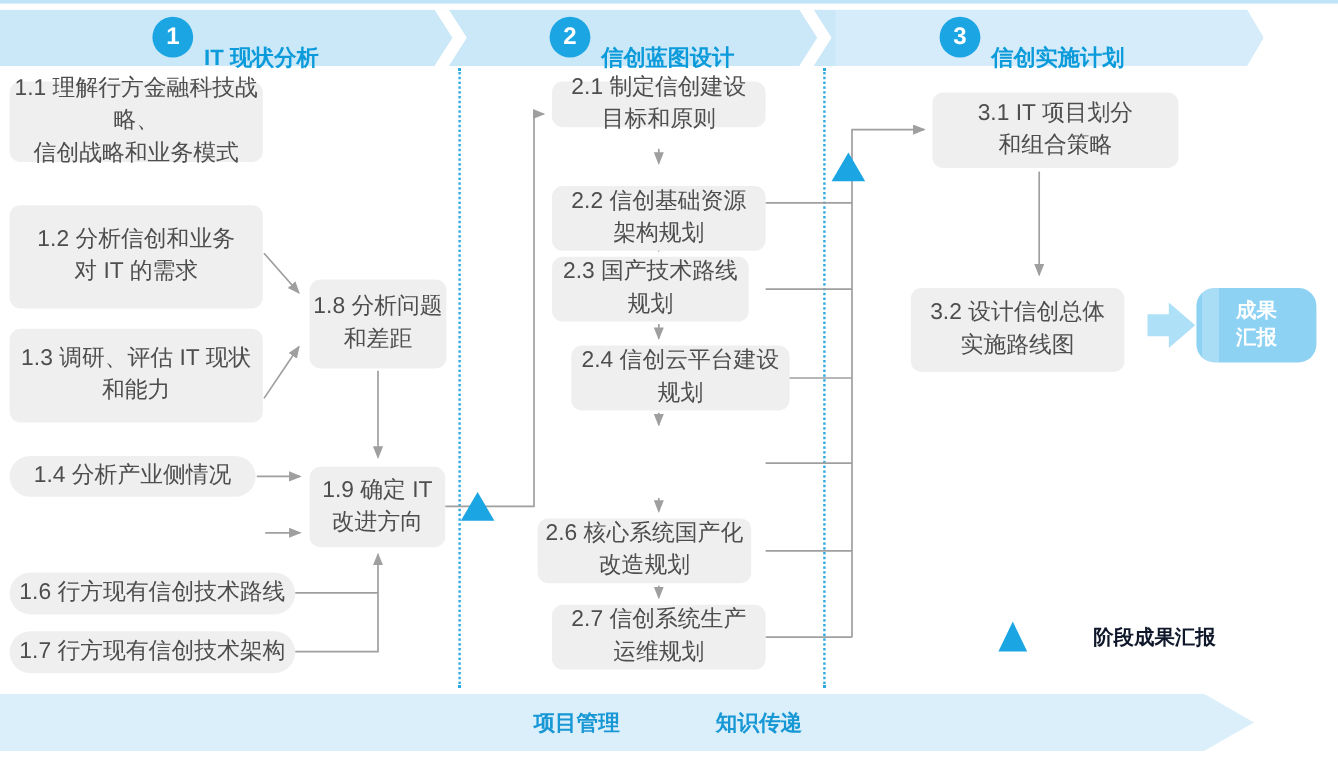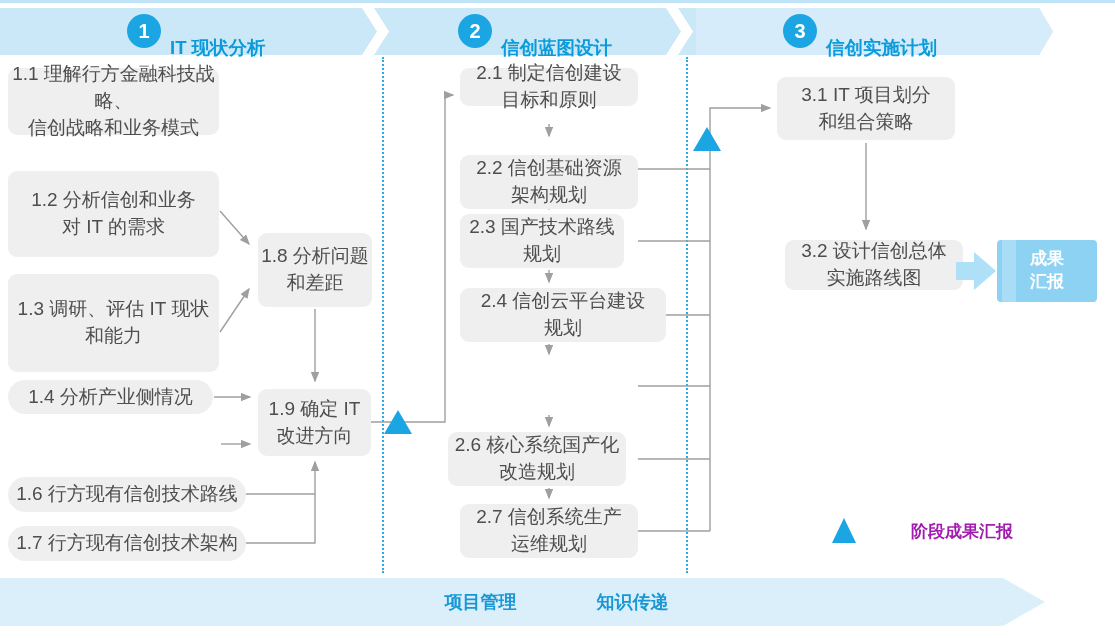--- a/index.html
+++ b/index.html
@@ -29,24 +29,24 @@
   
   .box{background:#EFEFEF;border-radius:9px;color:#4E4E4E;font-size:19px;line-height:1.42;
     display:flex;flex-direction:column;align-items:center;justify-content:center;text-align:center;}
   .pill{border-radius:18px;}
 
   
   .tri{width:0;height:0;border-left:14px solid transparent;border-right:14px solid transparent;
     border-bottom:24px solid #1BA6E3;}
   .tri-legend{border-left:12px solid transparent;border-right:12px solid transparent;
     border-bottom:25px solid #1BA6E3;}
-  .legend-label{color:#a21caf;font-weight:bold;font-size:17px;line-height:25px;white-space:nowrap;padding-left:45px;}
+  .legend-label{color:#0f172a;font-weight:bold;font-size:17px;line-height:25px;white-space:nowrap;padding-left:45px;}
 
   
-  .result-box{left:997px;top:240px;width:100px;height:62px;border-radius:4px;
+  .result-box{left:997px;top:240px;width:100px;height:62px;border-radius:15px;
     background:linear-gradient(90deg,#8DD2F2 0 5px,#A9DDF6 5px 19px,#8DD2F2 19px);
     color:#fff;font-weight:bold;font-size:17px;line-height:1.35;
     display:flex;flex-direction:column;align-items:center;justify-content:center;text-align:center;}
   .thick-arrow{left:956px;top:252px;width:40px;height:38px;background:#AEE0F8;
     clip-path:polygon(0% 26%,45% 26%,45% 0%,100% 50%,45% 100%,45% 74%,0% 74%);}
 
   
   .banner-bottom{left:0;top:578px;width:1045px;height:48px;background:#DBEFFB;
     clip-path:polygon(0 0,1003px 0,100% 50%,1003px 100%,0 100%);}
   .banner-bottom-label{top:578px;height:48px;width:165px;display:flex;align-items:center;
@@ -115,21 +115,21 @@
   </svg>
 
   <div class="abs box" style="left:8px;top:68px;width:211px;height:67px">
     <div>1.1 理解行方金融科技战略、</div>
     <div>信创战略和业务模式</div>
   </div>
   <div class="abs box" style="left:8px;top:171px;width:211px;height:86px">
     <div>1.2 分析信创和业务</div>
     <div>对 IT 的需求</div>
   </div>
-  <div class="abs box" style="left:8px;top:274px;width:211px;height:98px">
+  <div class="abs box" style="left:8px;top:274px;width:211px;height:78px">
     <div>1.3 调研、评估 IT 现状</div>
     <div>和能力</div>
   </div>
   <div class="abs box pill" style="left:8px;top:380px;width:205px;height:34px">
     <div>1.4 分析产业侧情况</div>
   </div>
   <div class="abs box pill" style="left:8px;top:477px;width:238px;height:35px">
     <div>1.6 行方现有信创技术路线</div>
   </div>
   <div class="abs box pill" style="left:8px;top:526px;width:238px;height:35px">
@@ -149,38 +149,38 @@
     <div>目标和原则</div>
   </div>
   <div class="abs box" style="left:460px;top:155px;width:178px;height:54px">
     <div>2.2 信创基础资源</div>
     <div>架构规划</div>
   </div>
   <div class="abs box" style="left:460px;top:214px;width:164px;height:54px">
     <div>2.3 国产技术路线</div>
     <div>规划</div>
   </div>
-  <div class="abs box" style="left:460px;top:288px;width:206px;height:54px">
+  <div class="abs box" style="left:476px;top:288px;width:182px;height:54px">
     <div>2.4 信创云平台建设</div>
     <div>规划</div>
   </div>
   <div class="abs box" style="left:448px;top:432px;width:178px;height:54px">
     <div>2.6 核心系统国产化</div>
     <div>改造规划</div>
   </div>
   <div class="abs box" style="left:460px;top:504px;width:178px;height:54px">
     <div>2.7 信创系统生产</div>
     <div>运维规划</div>
   </div>
 
-  <div class="abs box" style="left:777px;top:77px;width:178px;height:63px">
+  <div class="abs box" style="left:777px;top:77px;width:205px;height:63px">
     <div>3.1 IT 项目划分</div>
     <div>和组合策略</div>
   </div>
-  <div class="abs box" style="left:785px;top:240px;width:178px;height:50px">
+  <div class="abs box" style="left:759px;top:240px;width:178px;height:70px">
     <div>3.2 设计信创总体</div>
     <div>实施路线图</div>
   </div>
 
   <div class="abs thick-arrow"></div>
   <div class="abs result-box">
     <div>成果</div>
     <div>汇报</div>
   </div>
 

